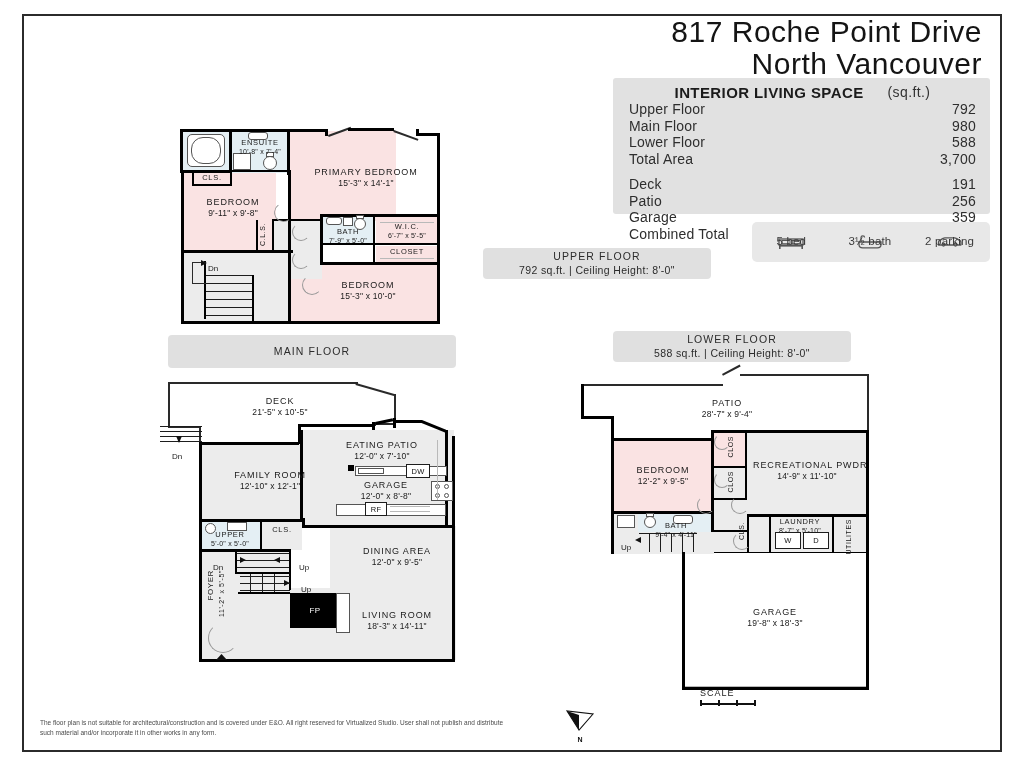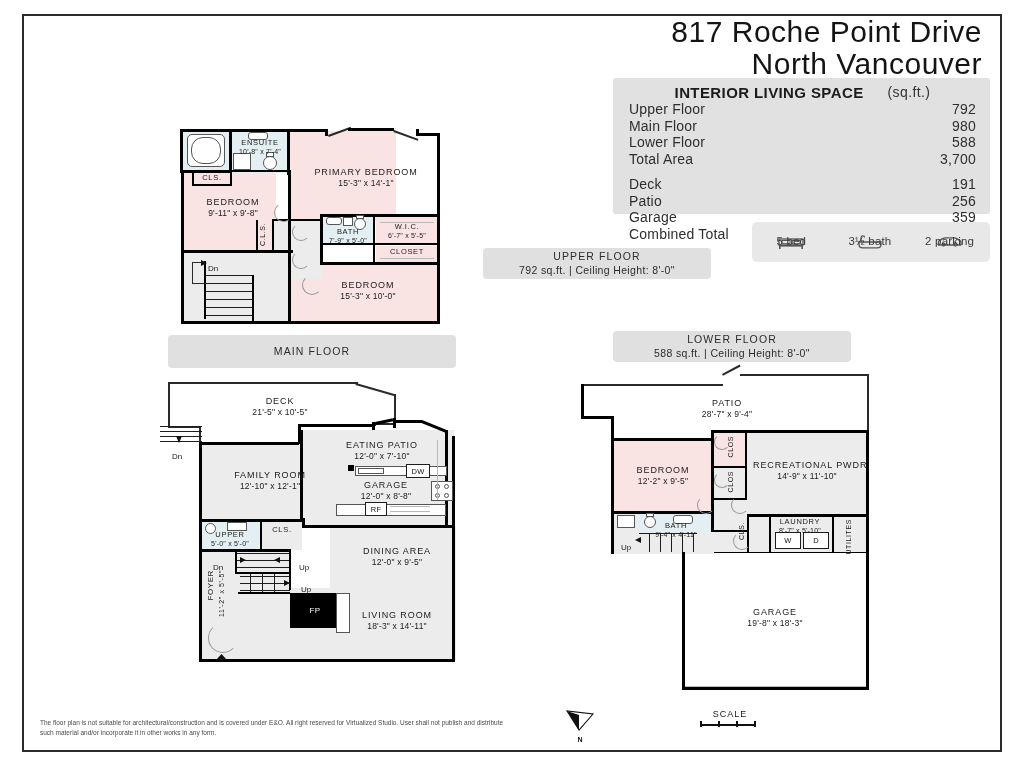--- a/index.html
+++ b/index.html
@@ -54,21 +54,21 @@
   .fixture{position:absolute;border:1px solid #555;box-sizing:border-box;background:#fff;}
   .round{border-radius:50%;}
   .stairtread{position:absolute;background:#1d1d1d;}
   .fp{position:absolute;background:#000;color:#fff;font-size:8px;display:flex;align-items:center;justify-content:center;letter-spacing:.5px;}
   .door{position:absolute;border:1px solid #999;border-radius:50%;border-top-color:transparent;border-right-color:transparent;}
 
   
   #disclaimer{position:absolute;left:40px;top:718px;width:470px;font-size:6.5px;line-height:1.5;color:#4a4a4a;}
   #compass{position:absolute;left:560px;top:708px;width:40px;text-align:center;}
   #compass .n{font-size:7px;font-weight:bold;color:#111;margin-top:-2px;}
-  #scale{position:absolute;left:700px;top:709px;width:60px;text-align:center;}
+  #scale{position:absolute;left:700px;top:688px;width:60px;text-align:left;}
   #scale .t{font-size:9px;letter-spacing:1px;color:#1a1a1a;}
   #scalebar{margin-top:1px;height:7px;position:relative;}
   #scalebar .sb{position:absolute;background:#111;}
 </style>
 </head>
 <body>
 
 <div id="page">
   <div id="frame"></div>
 

